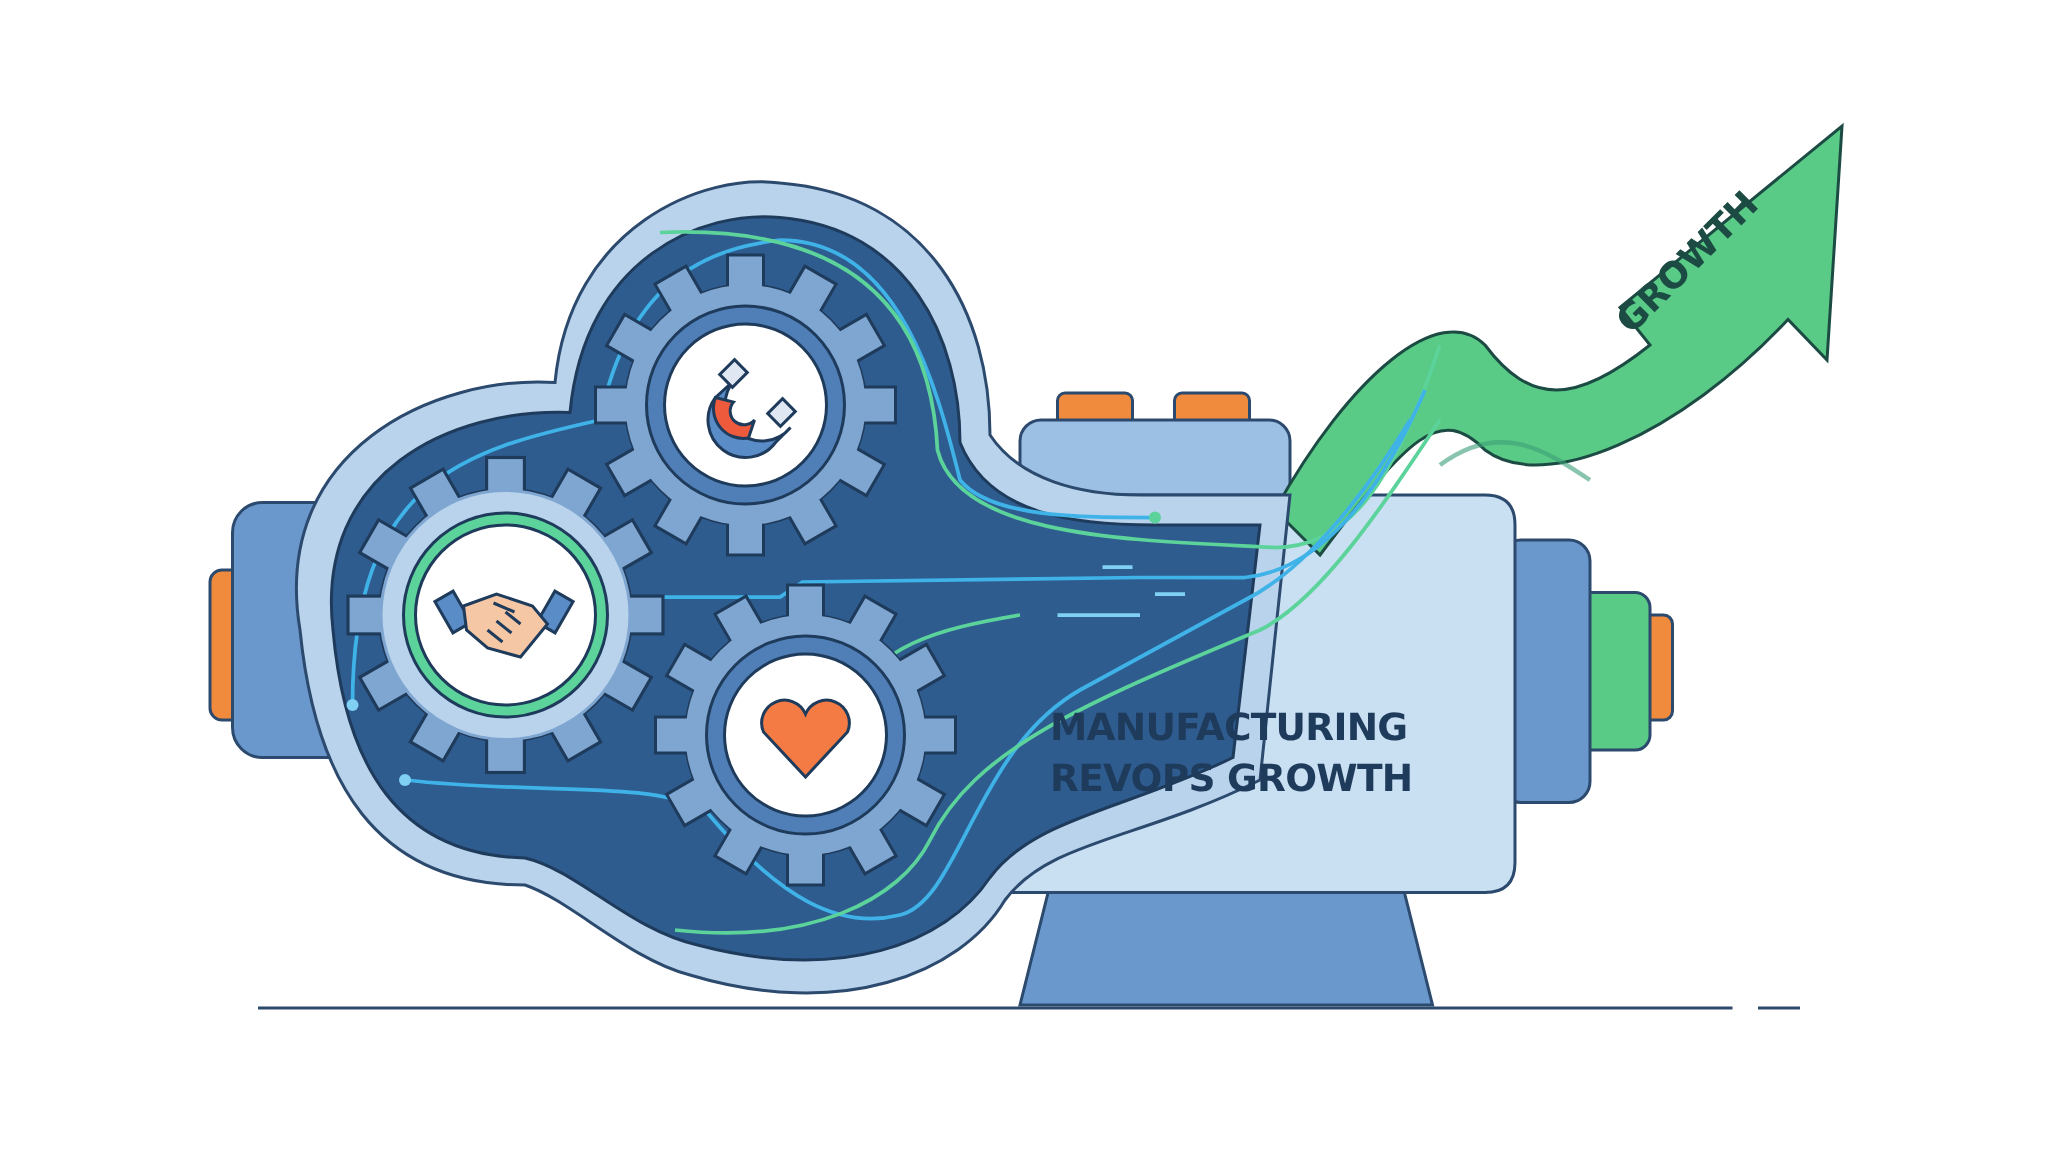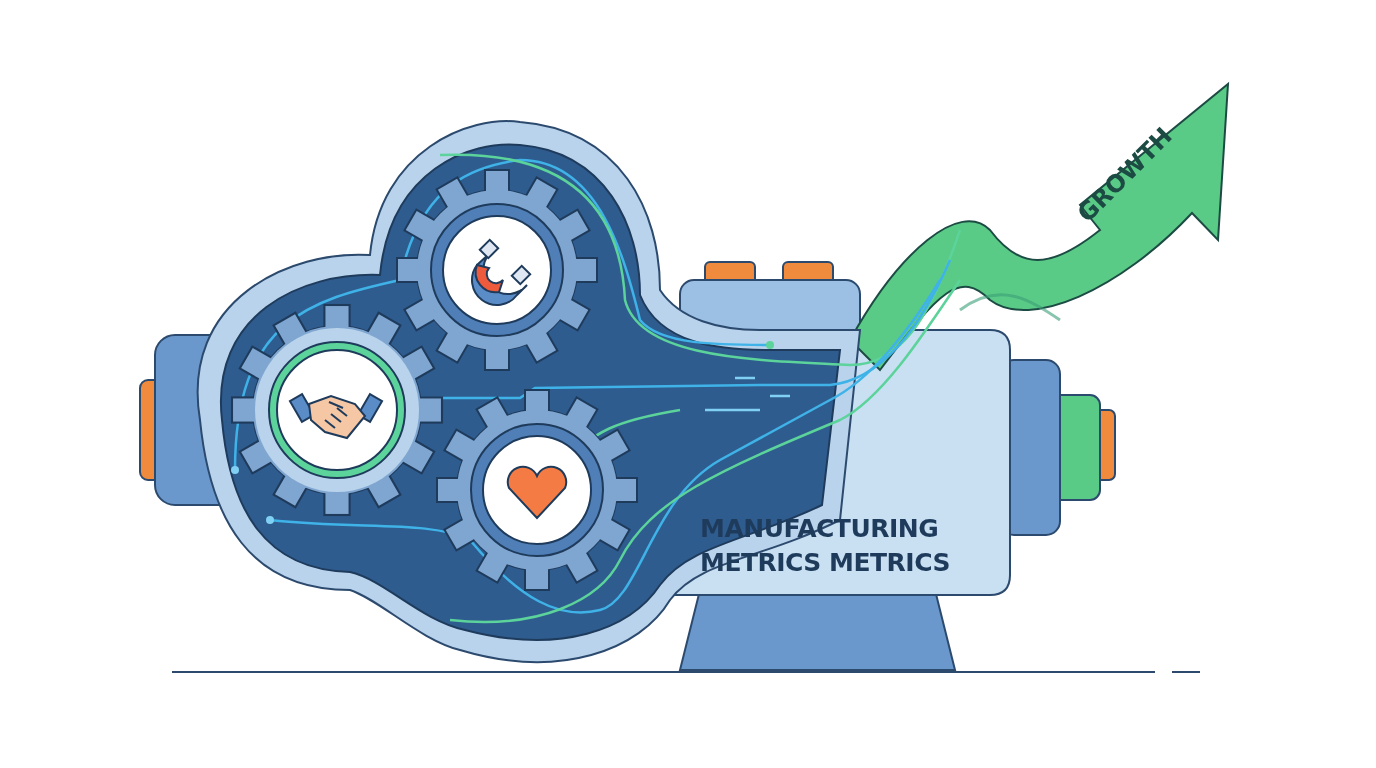--- a/index.html
+++ b/index.html
@@ -1,18 +1,18 @@
 <!DOCTYPE html>
 <html><head>
 <meta charset="utf-8">
 <style>
   html,body{margin:0;padding:0;background:#fff;}
   body{width:1376px;height:768px;overflow:hidden;position:relative;font-family:"Liberation Sans",sans-serif;}
   svg{position:absolute;left:0;top:0;}
-  .label{position:absolute;left:700px;top:468px;width:270px;color:#1f3b5c;font-family:"DejaVu Sans",sans-serif;font-weight:bold;font-size:25px;line-height:34px;letter-spacing:-0.5px;margin-top:44px;}
+  .label{position:absolute;left:700px;top:468px;width:270px;color:#1f3b5c;font-family:"DejaVu Sans",sans-serif;font-weight:bold;font-size:25px;line-height:34px;letter-spacing:-0.5px;}
   .growth{position:absolute;left:1072px;top:208px;color:#1c4b44;font-family:"DejaVu Sans",sans-serif;font-weight:bold;font-size:24px;transform:rotate(-45deg);transform-origin:left top;}
 </style>
 </head>
 <body>
 
 <svg width="1376" height="768" viewBox="0 0 1376 768">
 
   <line x1="172" y1="672" x2="1155" y2="672" stroke="#2c4a6e" stroke-width="2"></line>
   <line x1="1172" y1="672" x2="1200" y2="672" stroke="#2c4a6e" stroke-width="2"></line>
 
@@ -104,15 +104,15 @@
   <g transform="translate(537,490)">
     <use href="#gear"></use>
     <circle r="66" fill="#4f7fb6" stroke="#1f3b5c" stroke-width="2"></circle>
     <circle r="54" fill="#fff" stroke="#1f3b5c" stroke-width="2"></circle>
     <path d="M0 28 L-28 -2 A14 14 0 0 1 0 -14 A14 14 0 0 1 28 -2 Z" fill="#f47c44" stroke="#1f3b5c" stroke-width="2"></path>
   </g>
 </svg>
 
 <div class="label">
   <div>MANUFACTURING</div>
-  <div>METRICS METRICS</div>
+  <div>REVOPS GROWTH</div>
 </div>
 <div class="growth">GROWTH</div>
 
 </body></html>

